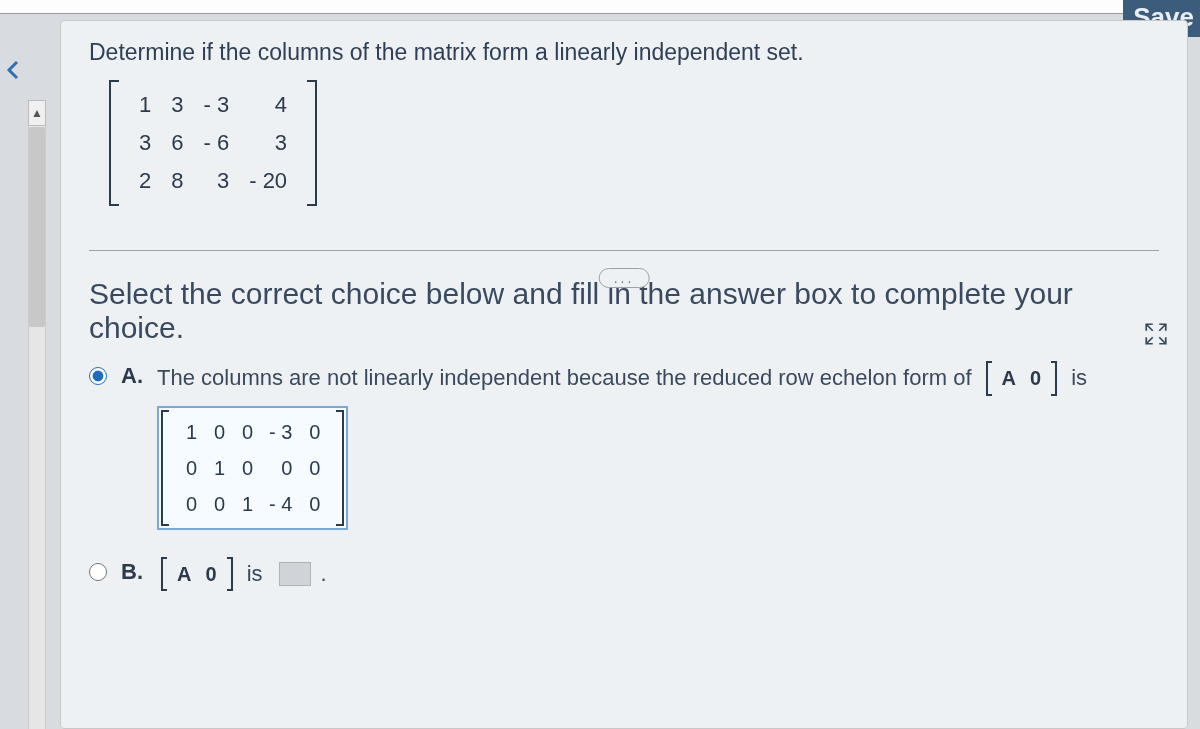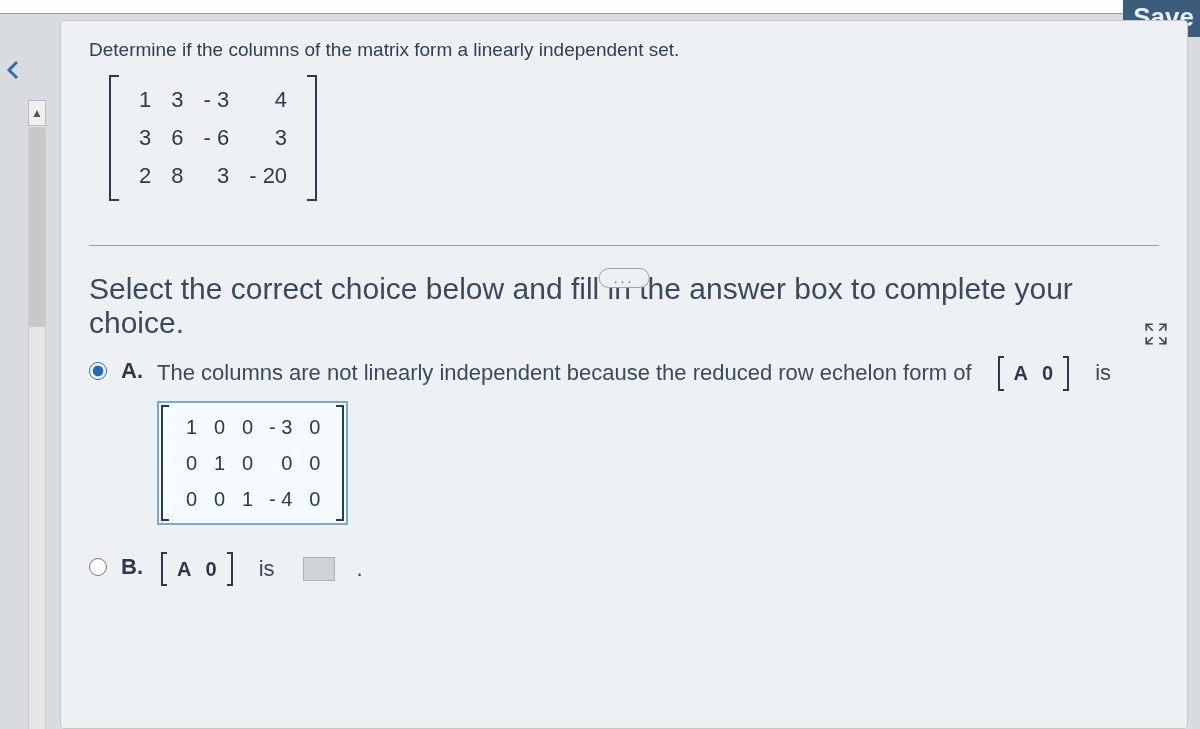--- a/index.html
+++ b/index.html
@@ -8,21 +8,21 @@
 
   .top-bar { position: absolute; top: 0; left: 0; right: 0; height: 14px; background: #fdfdfd; border-bottom: 1px solid #999; }
   .save-btn { position: absolute; top: 0; right: 0; background: #3b5c7a; color: #e8eef4; font-size: 26px; font-weight: bold; padding: 2px 6px 4px 10px; border-bottom-left-radius: 6px; border: none; cursor: pointer; }
   .back-arrow { position: absolute; left: 2px; top: 50px; width: 24px; height: 40px; color: #2f6fb0; font-size: 32px; display: flex; align-items: center; justify-content: center; cursor: pointer; }
   .scroll-up { position: absolute; left: 28px; top: 100px; width: 18px; height: 26px; background: #f0f0f0; border: 1px solid #bbb; color: #555; font-size: 12px; display: flex; align-items: center; justify-content: center; cursor: pointer; }
   .scroll-track { position: absolute; left: 28px; top: 126px; width: 18px; bottom: 0; background: #e6e6e6; border-left: 1px solid #ccc; border-right: 1px solid #ccc; }
   .scroll-thumb { position: absolute; left: 29px; top: 127px; width: 16px; height: 200px; background: #c8c8c8; border-radius: 2px; }
 
   .content { position: absolute; left: 60px; right: 12px; top: 20px; bottom: 0; background: #eef1f3; border: 1px solid #c8c8c8; border-radius: 4px; padding: 18px 28px; color: #243347; }
 
-  .question-text { font-size: 19px; color: #2f4056; margin-bottom: 14px; }
+  .question-text { font-size: 23px; color: #2f4056; margin-bottom: 14px; }
 
   .matrix { display: inline-flex; align-items: stretch; margin-left: 20px; }
   .bracket-l, .bracket-r { width: 10px; border-top: 2px solid #2c3a4d; border-bottom: 2px solid #2c3a4d; }
   .bracket-l { border-left: 2px solid #2c3a4d; }
   .bracket-r { border-right: 2px solid #2c3a4d; }
   .matrix-body { padding: 6px 10px; }
   .matrix-body table { border-collapse: collapse; }
   .matrix-body td { font-size: 22px; color: #2c3a4d; text-align: right; padding: 6px 10px; min-width: 28px; }
 
   .sep { border: none; border-top: 1px solid #9aa3ad; margin: 40px 0 26px 0; }
@@ -30,21 +30,21 @@
 
   .instruction { font-size: 30px; color: #3a4a5e; margin-bottom: 16px; }
 
   .expand-icon { position: absolute; right: 18px; top: 300px; width: 26px; height: 26px; cursor: pointer; }
   .expand-icon svg { width: 100%; height: 100%; }
 
   .choice { display: flex; align-items: flex-start; gap: 14px; margin-bottom: 22px; }
   .radio { margin-top: 6px; width: 18px; height: 18px; accent-color: #1e6cc0; flex-shrink: 0; }
   .choice-label { font-size: 22px; font-weight: bold; color: #2c3a4d; flex-shrink: 0; margin-top: 2px; }
   .choice-body { font-size: 22px; color: #3a4a5e; line-height: 1.4; }
-  .choice-body .row1 { display: flex; align-items: center; flex-wrap: wrap; gap: 22px; }
+  .choice-body .row1 { display: flex; align-items: center; flex-wrap: wrap; gap: 10px; }
 
   .small-matrix { display: inline-flex; align-items: stretch; vertical-align: middle; margin: 0 4px; font-weight: bold; }
   .small-matrix .bracket-l, .small-matrix .bracket-r { width: 6px; }
   .small-matrix .matrix-body { padding: 2px 6px; }
   .small-matrix .matrix-body span { font-size: 20px; color: #2c3a4d; padding: 0 4px; }
 
   .answer-matrix { display: inline-flex; align-items: stretch; margin-top: 10px; margin-left: 0; border: 2px solid #7aa7d6; background: #f6fbff; padding: 2px; }
   .answer-matrix .bracket-l, .answer-matrix .bracket-r { width: 8px; border-color: #2c3a4d; }
   .answer-matrix .matrix-body { padding: 4px 8px; }
   .answer-matrix td { font-size: 20px; padding: 4px 8px; }

